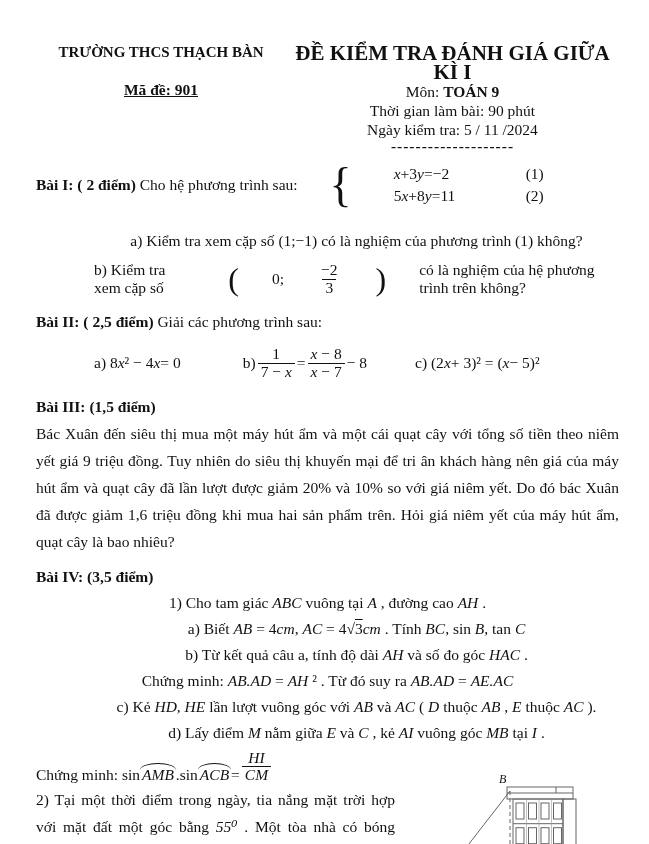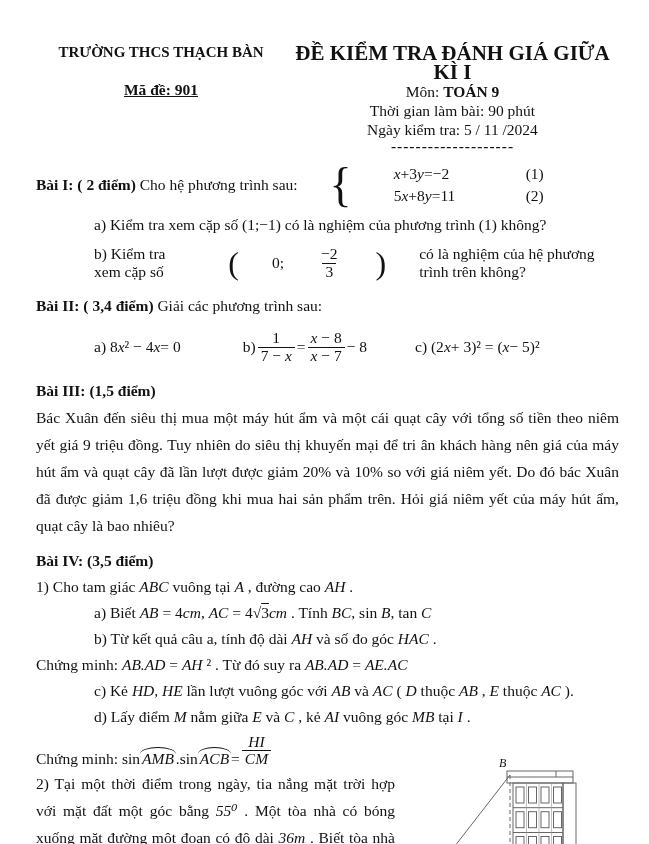--- a/index.html
+++ b/index.html
@@ -22,37 +22,37 @@
   .divider{font-weight:bold;letter-spacing:1px;line-height:14px;}
   
   .b1-row1{display:flex;align-items:center;gap:16px;}
   .sys{display:flex;align-items:center;margin-left:16px;}
   .brace{font-size:46px;font-weight:400;line-height:44px;transform:scaleY(1.05);margin-right:2px;}
   .sys-rows{display:flex;flex-direction:column;}
   .sys-row{display:flex;align-items:baseline;line-height:22px;}
   .sys-eq{min-width:104px;margin-left:40px;}
   .sys-no{margin-left:28px;}
   .indent{padding-left:58px;}
-  .q-line{line-height:28px;margin-top:4px;}
+  .q-line{line-height:28px;margin-top:20px;text-align:center;}
   .b1b{display:flex;align-items:center;padding-left:58px;margin-top:3px;height:42px;gap:32px;}
   .tall-paren{font-size:32px;font-weight:400;line-height:30px;margin:0 1px;}
   .frac{display:inline-flex;flex-direction:column;align-items:center;vertical-align:middle;line-height:1.08;margin:0 2px;}
   .frac .top{display:block;padding:0 3px;}
   .frac .bot{display:block;border-top:1.2px solid #111;padding:0 3px;}
   
   .sec{margin-top:8px;}
   .sec-head{line-height:27px;}
   .eq-row{display:flex;align-items:center;padding-left:58px;margin-top:6px;height:44px;}
   .eq-item{display:inline-flex;align-items:center;}
   .eq-b{margin-left:62px;}
   .eq-c{margin-left:48px;}
   
   .para{text-align:justify;line-height:27px;}
   
-  .l26{line-height:26px;}
+  .l26{line-height:26px;text-align:center;}
   .cm2{display:flex;align-items:flex-end;height:38px;}
   .hat{position:relative;font-style:italic;padding:0 2px;}
   .hat::before{content:"";position:absolute;left:0;right:0;top:-3px;height:6px;
     border-top:1.4px solid #111;border-radius:50% 50% 0 0 / 100% 100% 0 0;}
   .sec2{position:relative;margin-top:2px;}
   .sec2 .para2{margin-right:224px;text-align:justify;line-height:27px;}
   .fig{position:absolute;right:-4px;top:-24px;}
   .fig svg{display:block;}
   .fig text{font-family:"Liberation Serif",serif;font-style:italic;fill:#111;}
 </style>
@@ -100,21 +100,21 @@
       <span class="frac">
           <span class="top">−2</span>
           <span class="bot">3</span>
         </span>
       <span class="tall-paren">)</span>
       <span> có là nghiệm của hệ phương trình trên không?</span>
     </div>
   </div>
 
   <div class="sec">
-    <div class="sec-head"><b>Bài II: ( 3,4 điểm)</b><span> Giải các phương trình sau:</span></div>
+    <div class="sec-head"><b>Bài II: ( 2,5 điểm)</b><span> Giải các phương trình sau:</span></div>
     <div class="eq-row">
       <span class="eq-item">
           <span>a) 8</span>
           <span class="mi">x</span>
           <span>² − 4</span>
           <span class="mi">x</span>
           <span> = 0</span>
         </span>
       <span class="eq-item eq-b">
         <span>b) </span>

